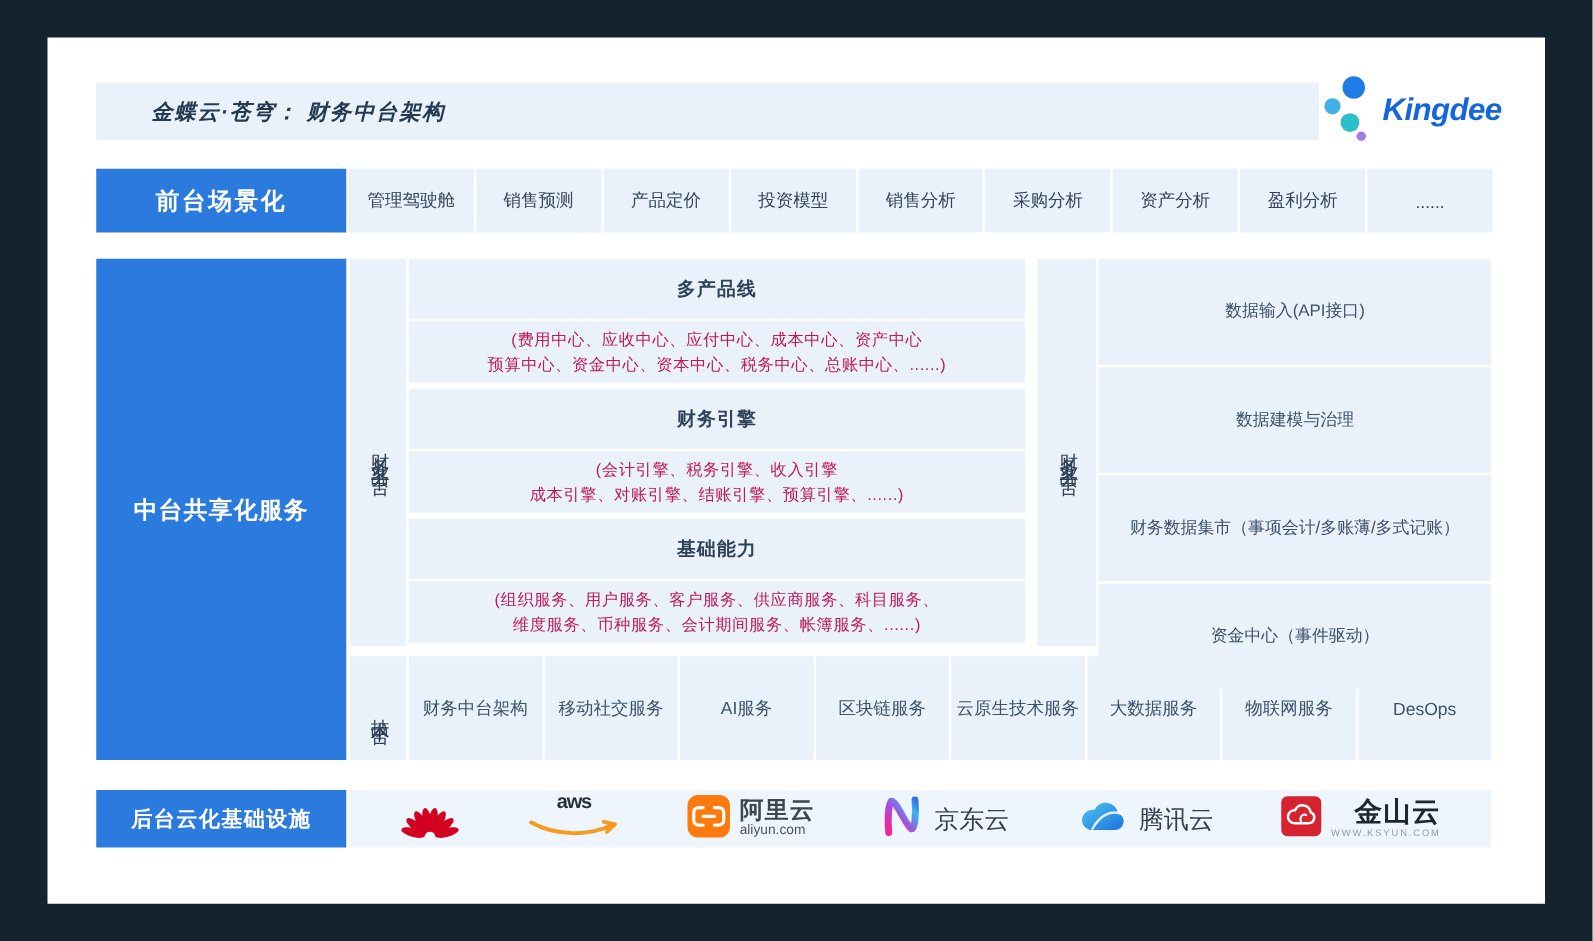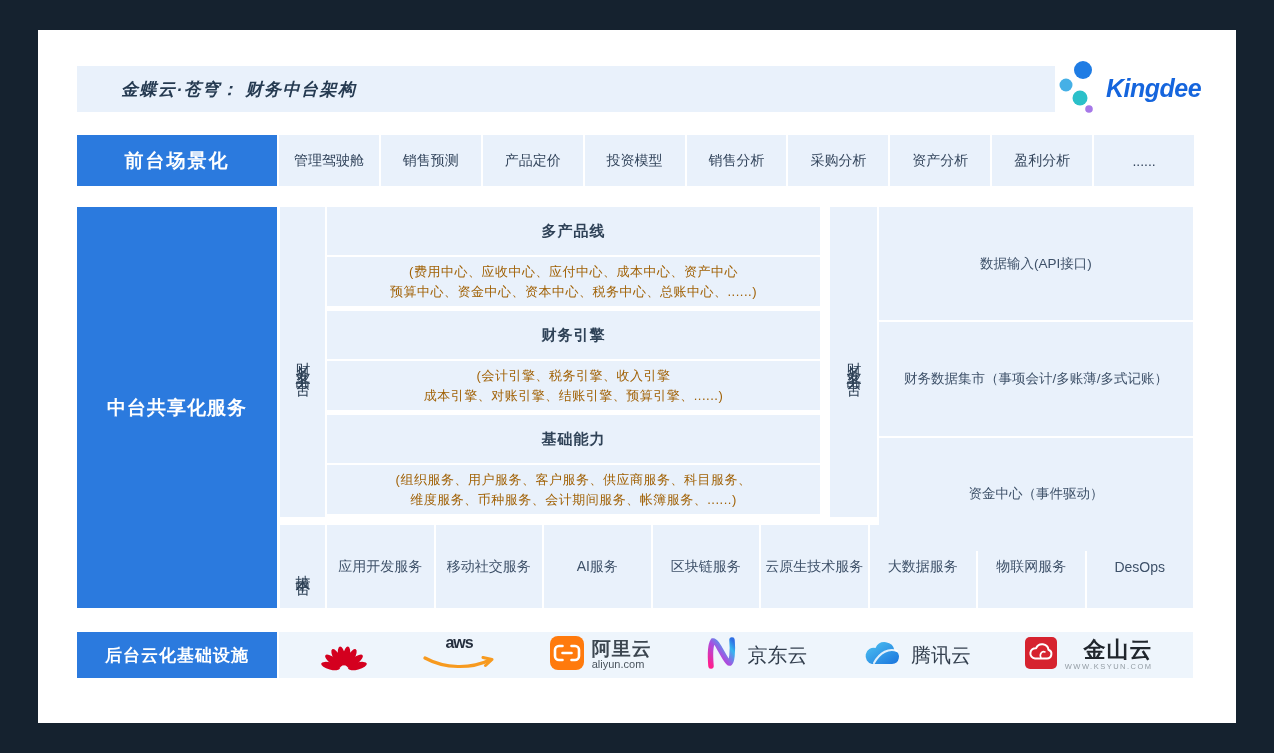--- a/index.html
+++ b/index.html
@@ -56,21 +56,21 @@
     display:flex; flex-direction:column; gap:5px; }
   .group { display:flex; flex-direction:column; gap:2px; }
   .group-head {
     height:48px; background:#e9f1fb; display:flex; align-items:center;
     justify-content:center; font-size:15px; font-weight:700; color:#2f4257;
     letter-spacing:1px;
   }
   .group-detail {
     height:49px; background:#e9f1fb; display:flex; align-items:center;
     justify-content:center; text-align:center; font-size:13px;
-    color:#a16207; line-height:1.5; white-space:pre-line; letter-spacing:0.5px;
+    color:#be185d; line-height:1.5; white-space:pre-line; letter-spacing:0.5px;
   }
   .data-strip   { left:792px; top:177px; width:47px; height:310px; }
   .data-content { left:841px; top:177px; width:314px; height:344px;
     display:flex; flex-direction:column; gap:2px; }
   .data-item {
     flex:1; background:#e9f1fb; display:flex; align-items:center;
     justify-content:center; text-align:center; font-size:13.5px;
     color:#3e5169; padding:0 4px;
   }
   .tech-strip { left:242px; top:495px; width:45px; height:83px; }
@@ -154,29 +154,30 @@
       <div class="group-detail">(组织服务、用户服务、客户服务、供应商服务、科目服务、
 维度服务、币种服务、会计期间服务、帐簿服务、......)</div>
     </div>
   </div>
 
   <div class="abs vstrip data-strip">
     <span class="vlabel">财务业务中台</span>
   </div>
   <div class="abs data-content">
     <div class="data-item">数据输入(API接口)</div>
+    <div class="data-item">数据建模与治理</div>
     <div class="data-item">财务数据集市（事项会计/多账薄/多式记账）</div>
     <div class="data-item">资金中心（事件驱动）</div>
   </div>
 
   <div class="abs vstrip tech-strip">
     <span class="vlabel">技术中台</span>
   </div>
   <div class="abs tech-content">
-    <div class="tech-item">应用开发服务</div>
+    <div class="tech-item">财务中台架构</div>
     <div class="tech-item">移动社交服务</div>
     <div class="tech-item">AI服务</div>
     <div class="tech-item">区块链服务</div>
     <div class="tech-item">云原生技术服务</div>
     <div class="tech-item">大数据服务</div>
     <div class="tech-item">物联网服务</div>
     <div class="tech-item">DesOps</div>
   </div>
 
   <div class="abs blue-label bottom-label">后台云化基础设施</div>

